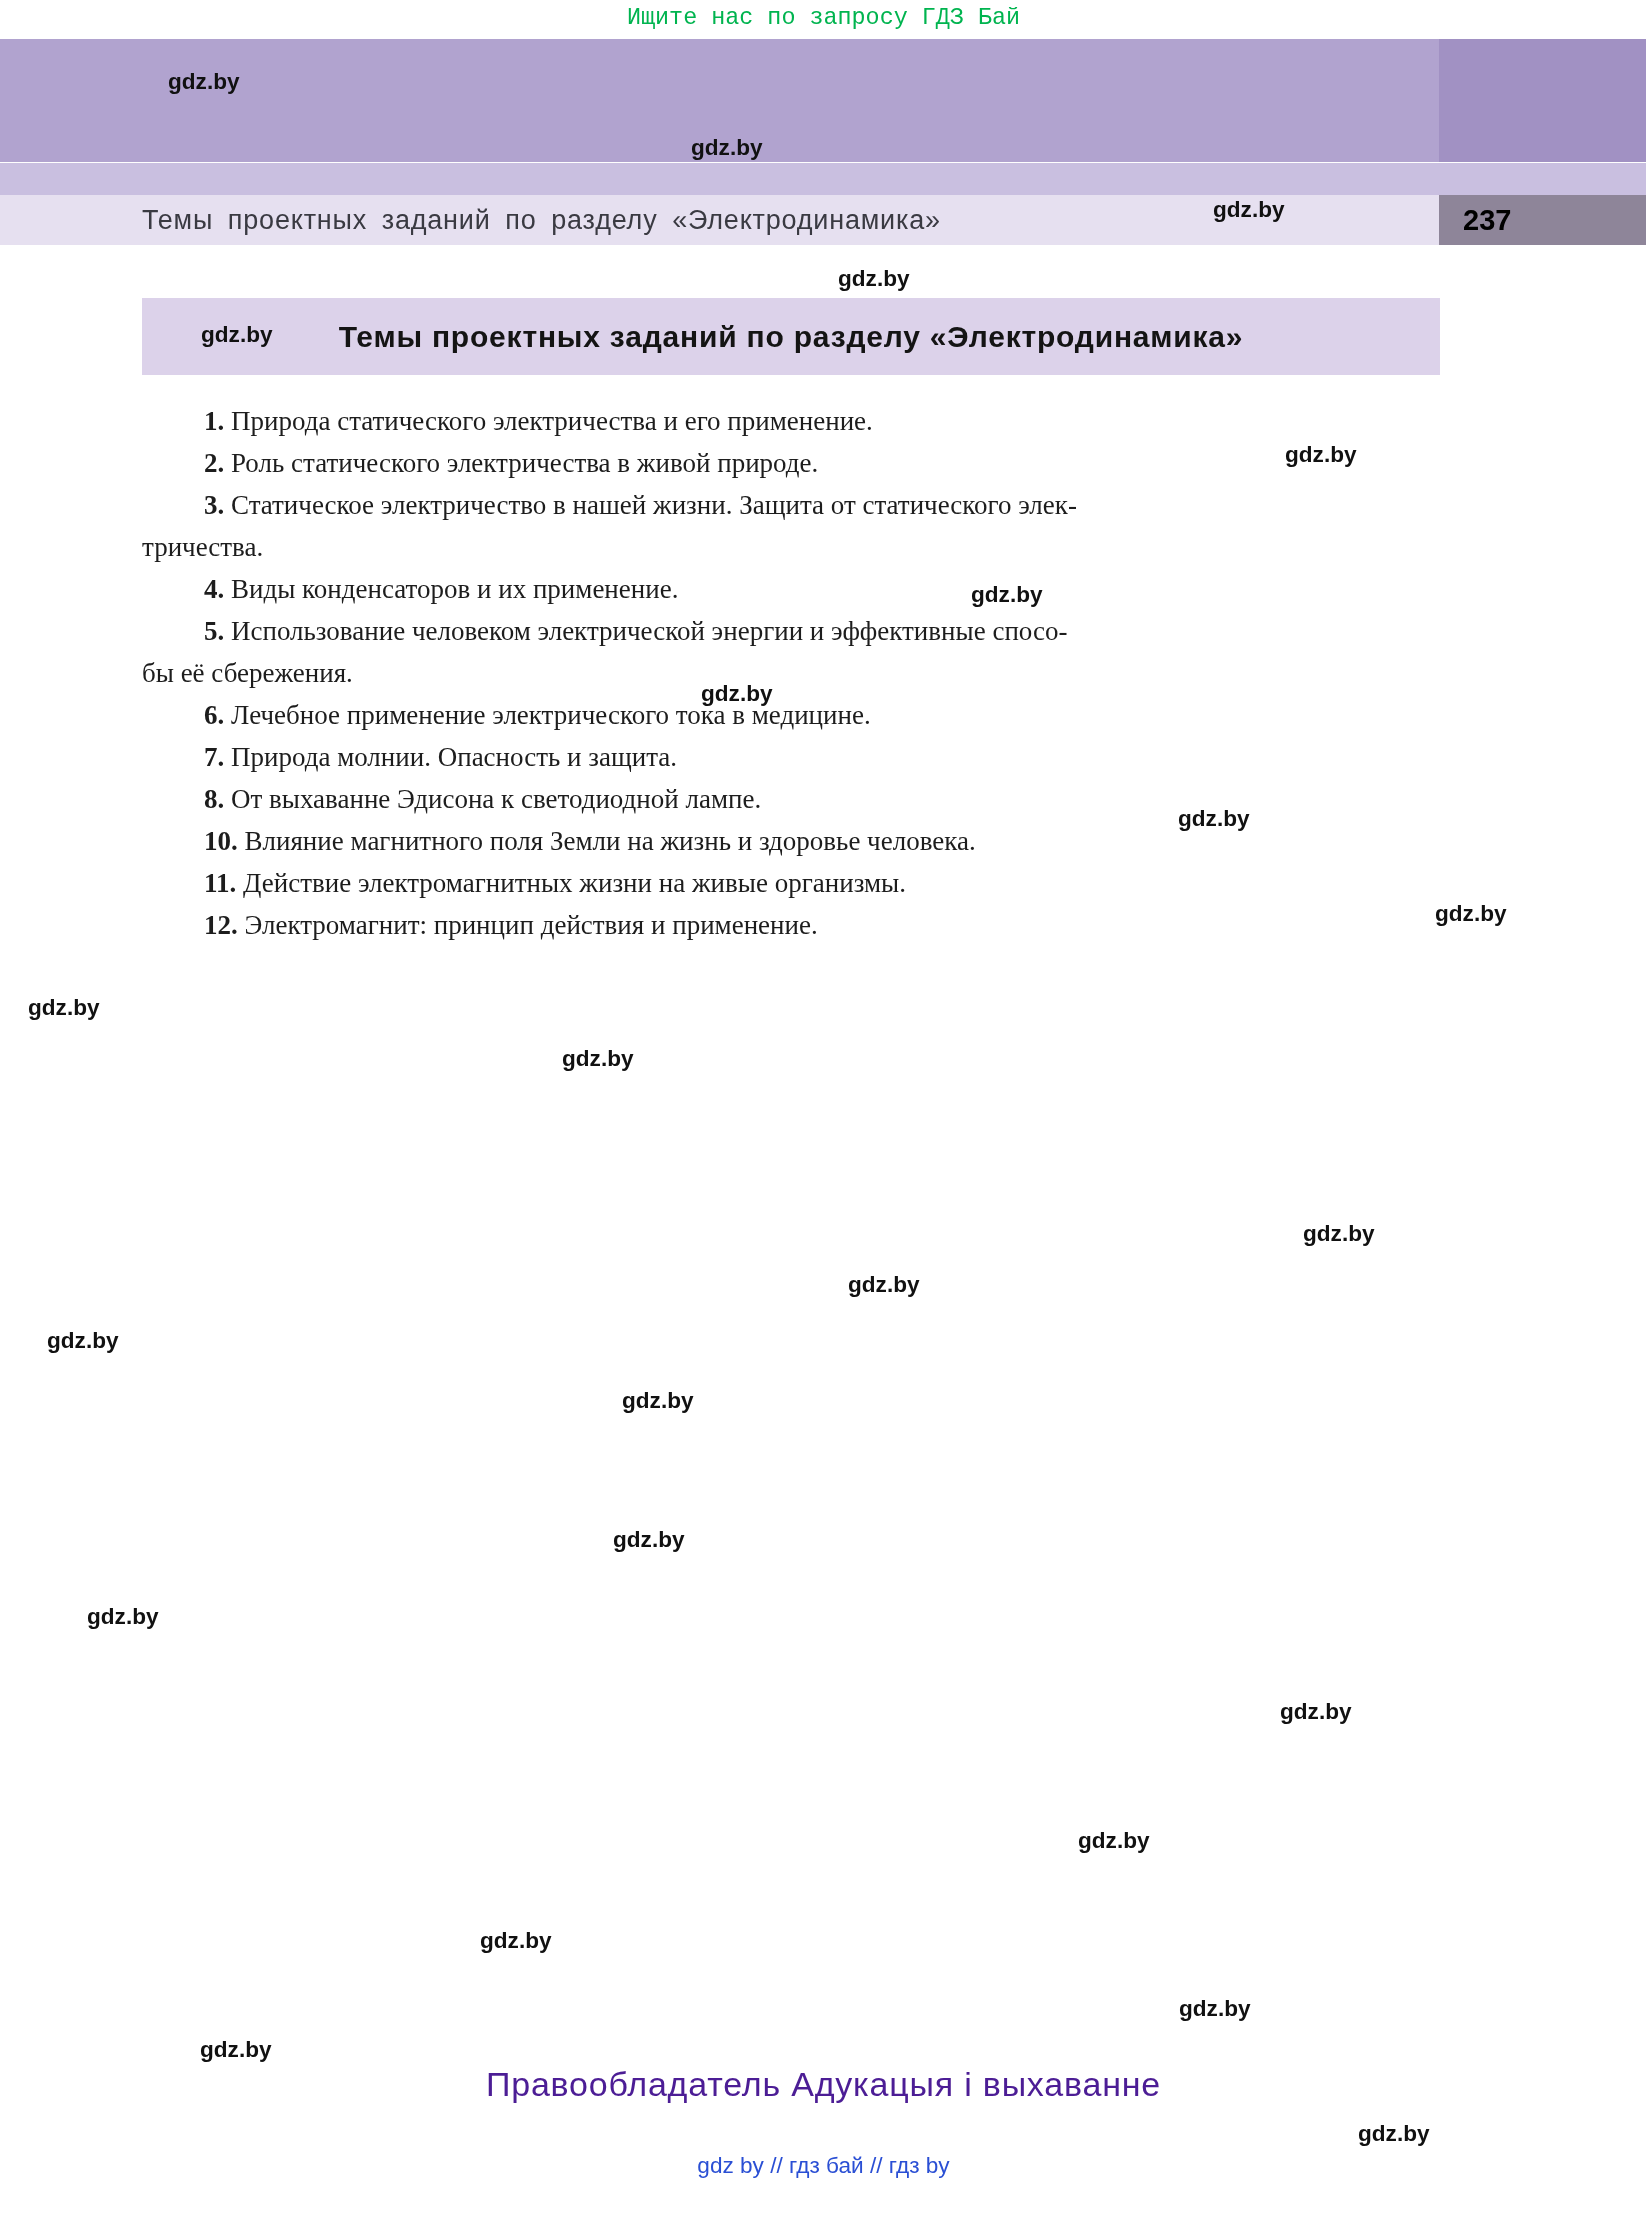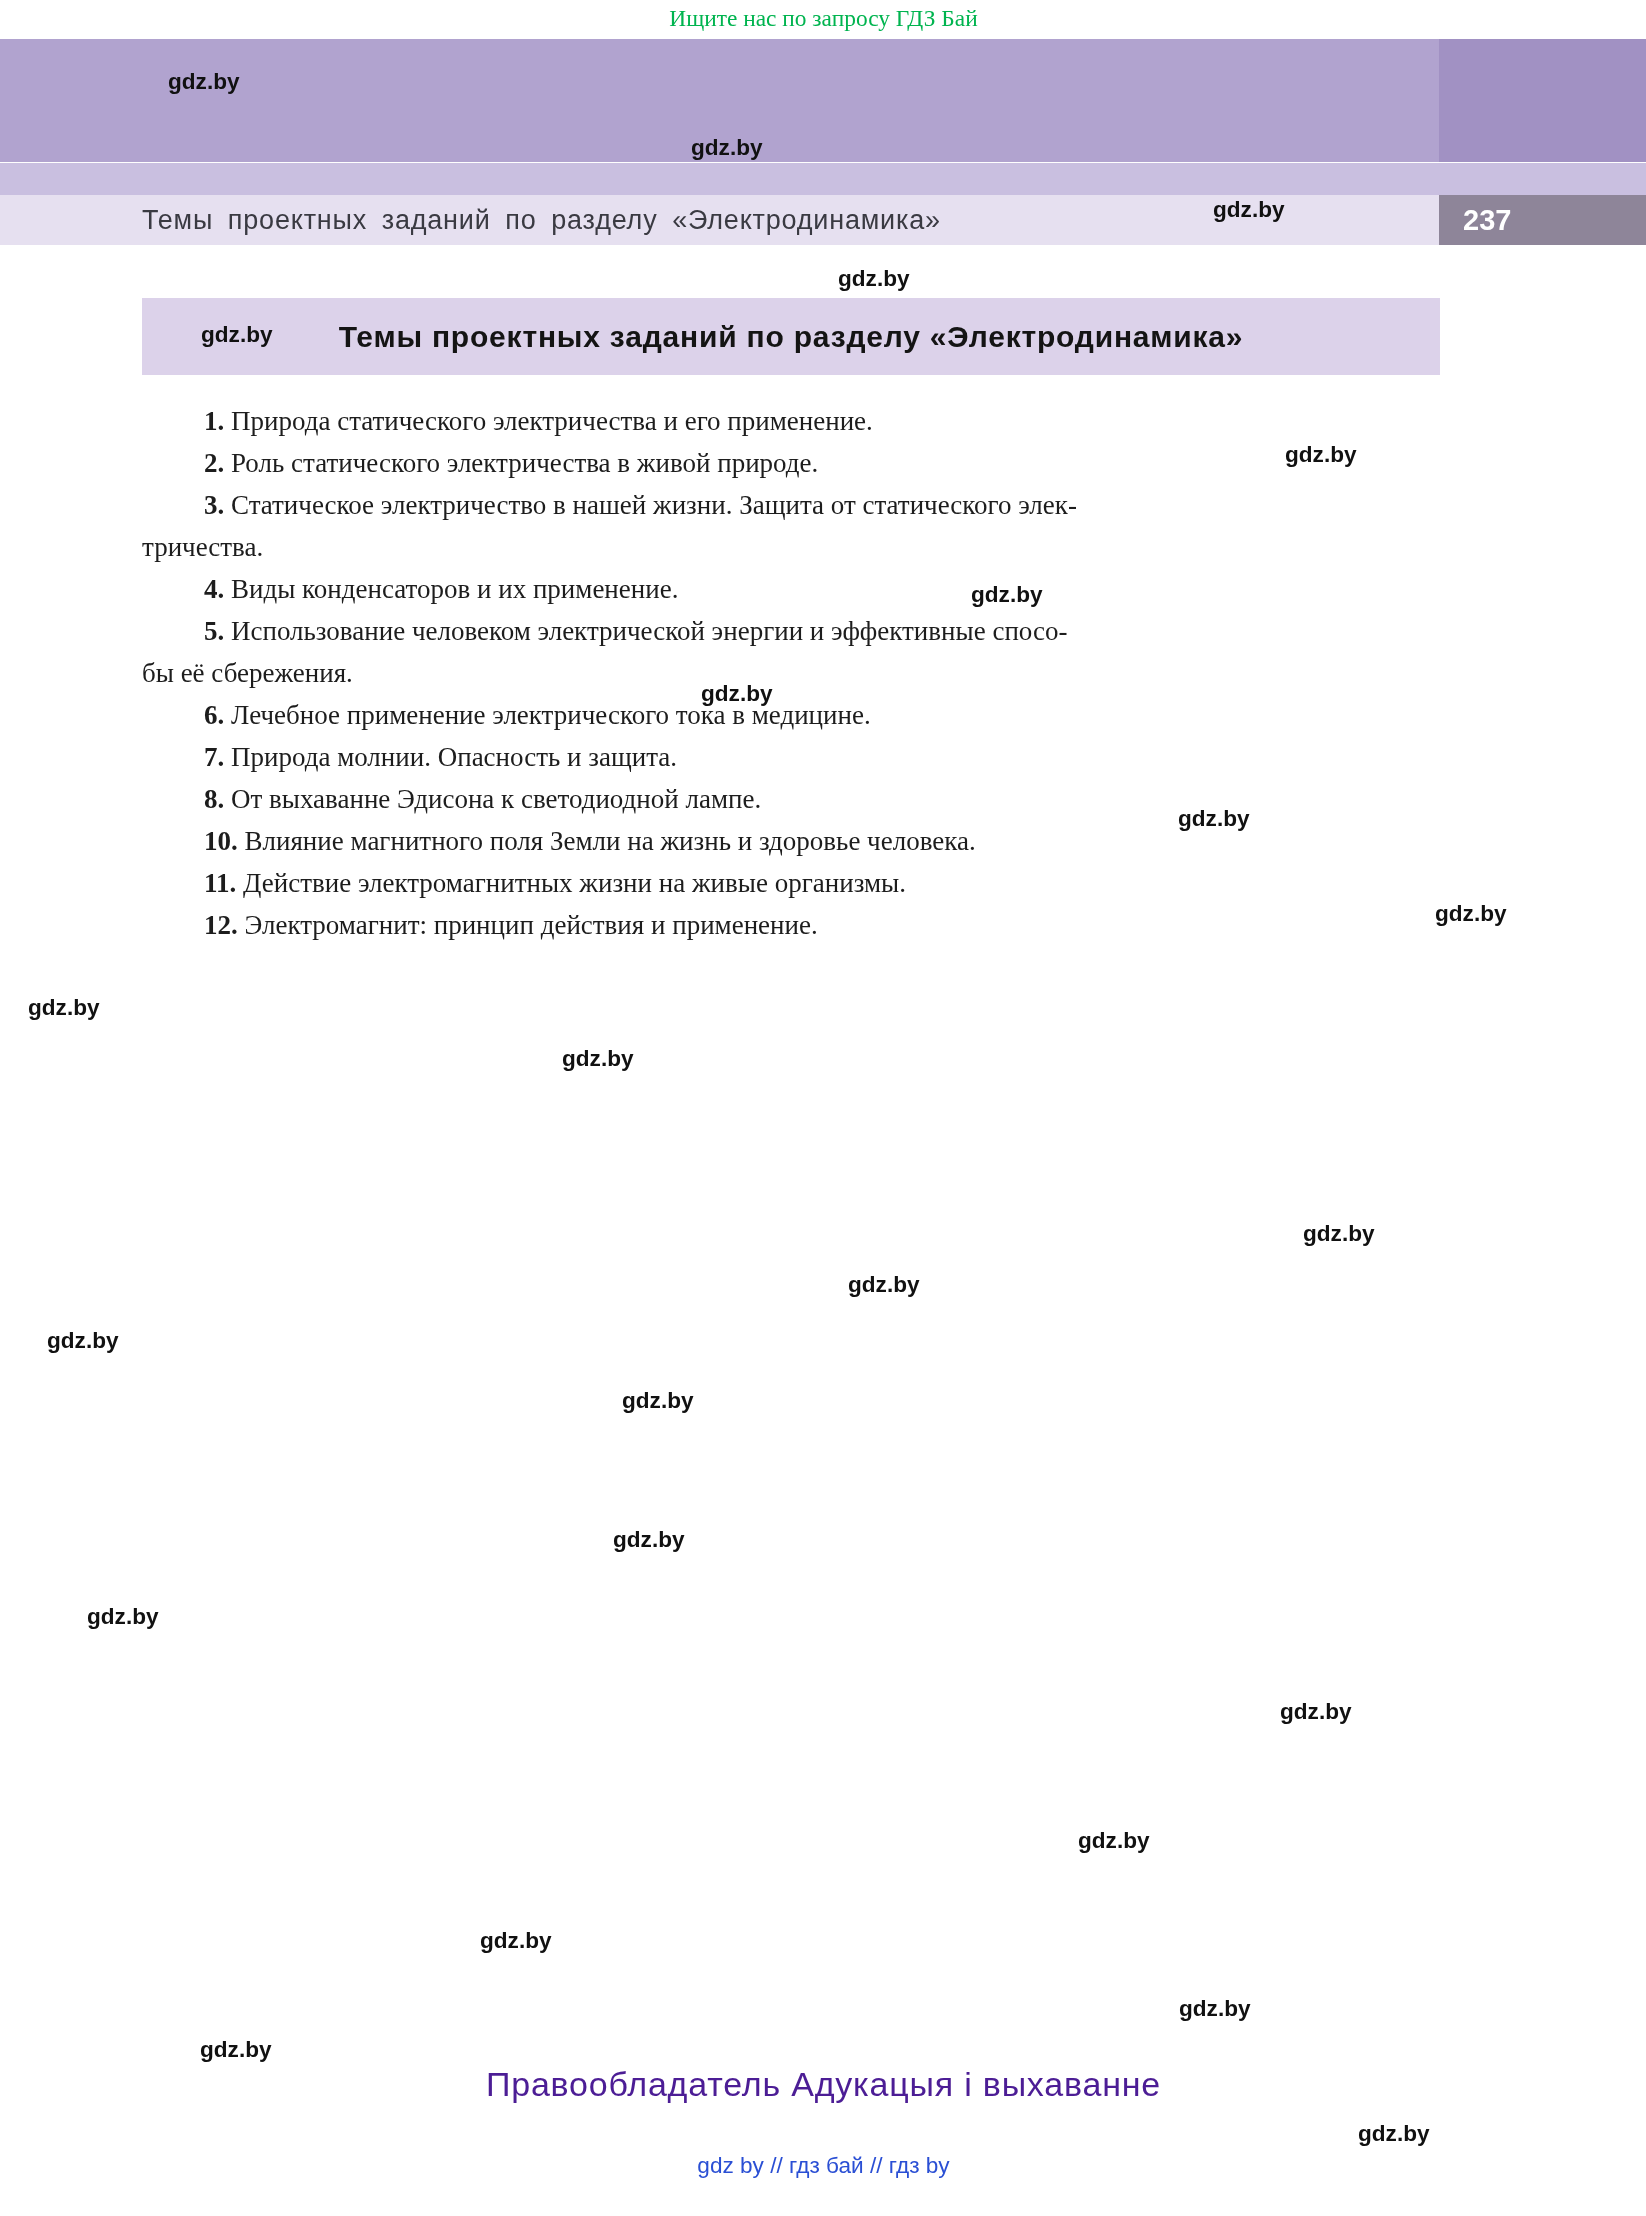--- a/index.html
+++ b/index.html
@@ -10,21 +10,21 @@
     background: #ffffff;
     overflow: hidden;
     font-family: "Liberation Serif", serif;
   }
 
   
   .top-notice {
     position: absolute;
     top: 4.8px; left: 0; width: 100%;
     text-align: center;
-    font-family: Liberation Serif, serif;
+    font-family: Liberation Mono, monospace;
     font-size: 23.4px;
     color: #00b44f;
   }
 
   
   .band-top {
     position: absolute;
     top: 39px; left: 0; width: 100%; height: 123px;
     background: #b1a3cf;
   }
@@ -58,21 +58,21 @@
     top: 195px; left: 1439px; width: 207px; height: 50px;
     background: #8e8599;
   }
   .page-number {
     display: inline-block;
     margin-left: 24px;
     line-height: 50px;
     font-family: "Liberation Sans", sans-serif;
     font-size: 29px;
     font-weight: bold;
-    color: #ffffff;
+    color: #000000;
   }
 
   
   .banner {
     position: absolute;
     top: 298px; left: 142px; width: 1298px; height: 77px;
     background: #dcd2ea;
     text-align: center;
   }
   .banner-title {

